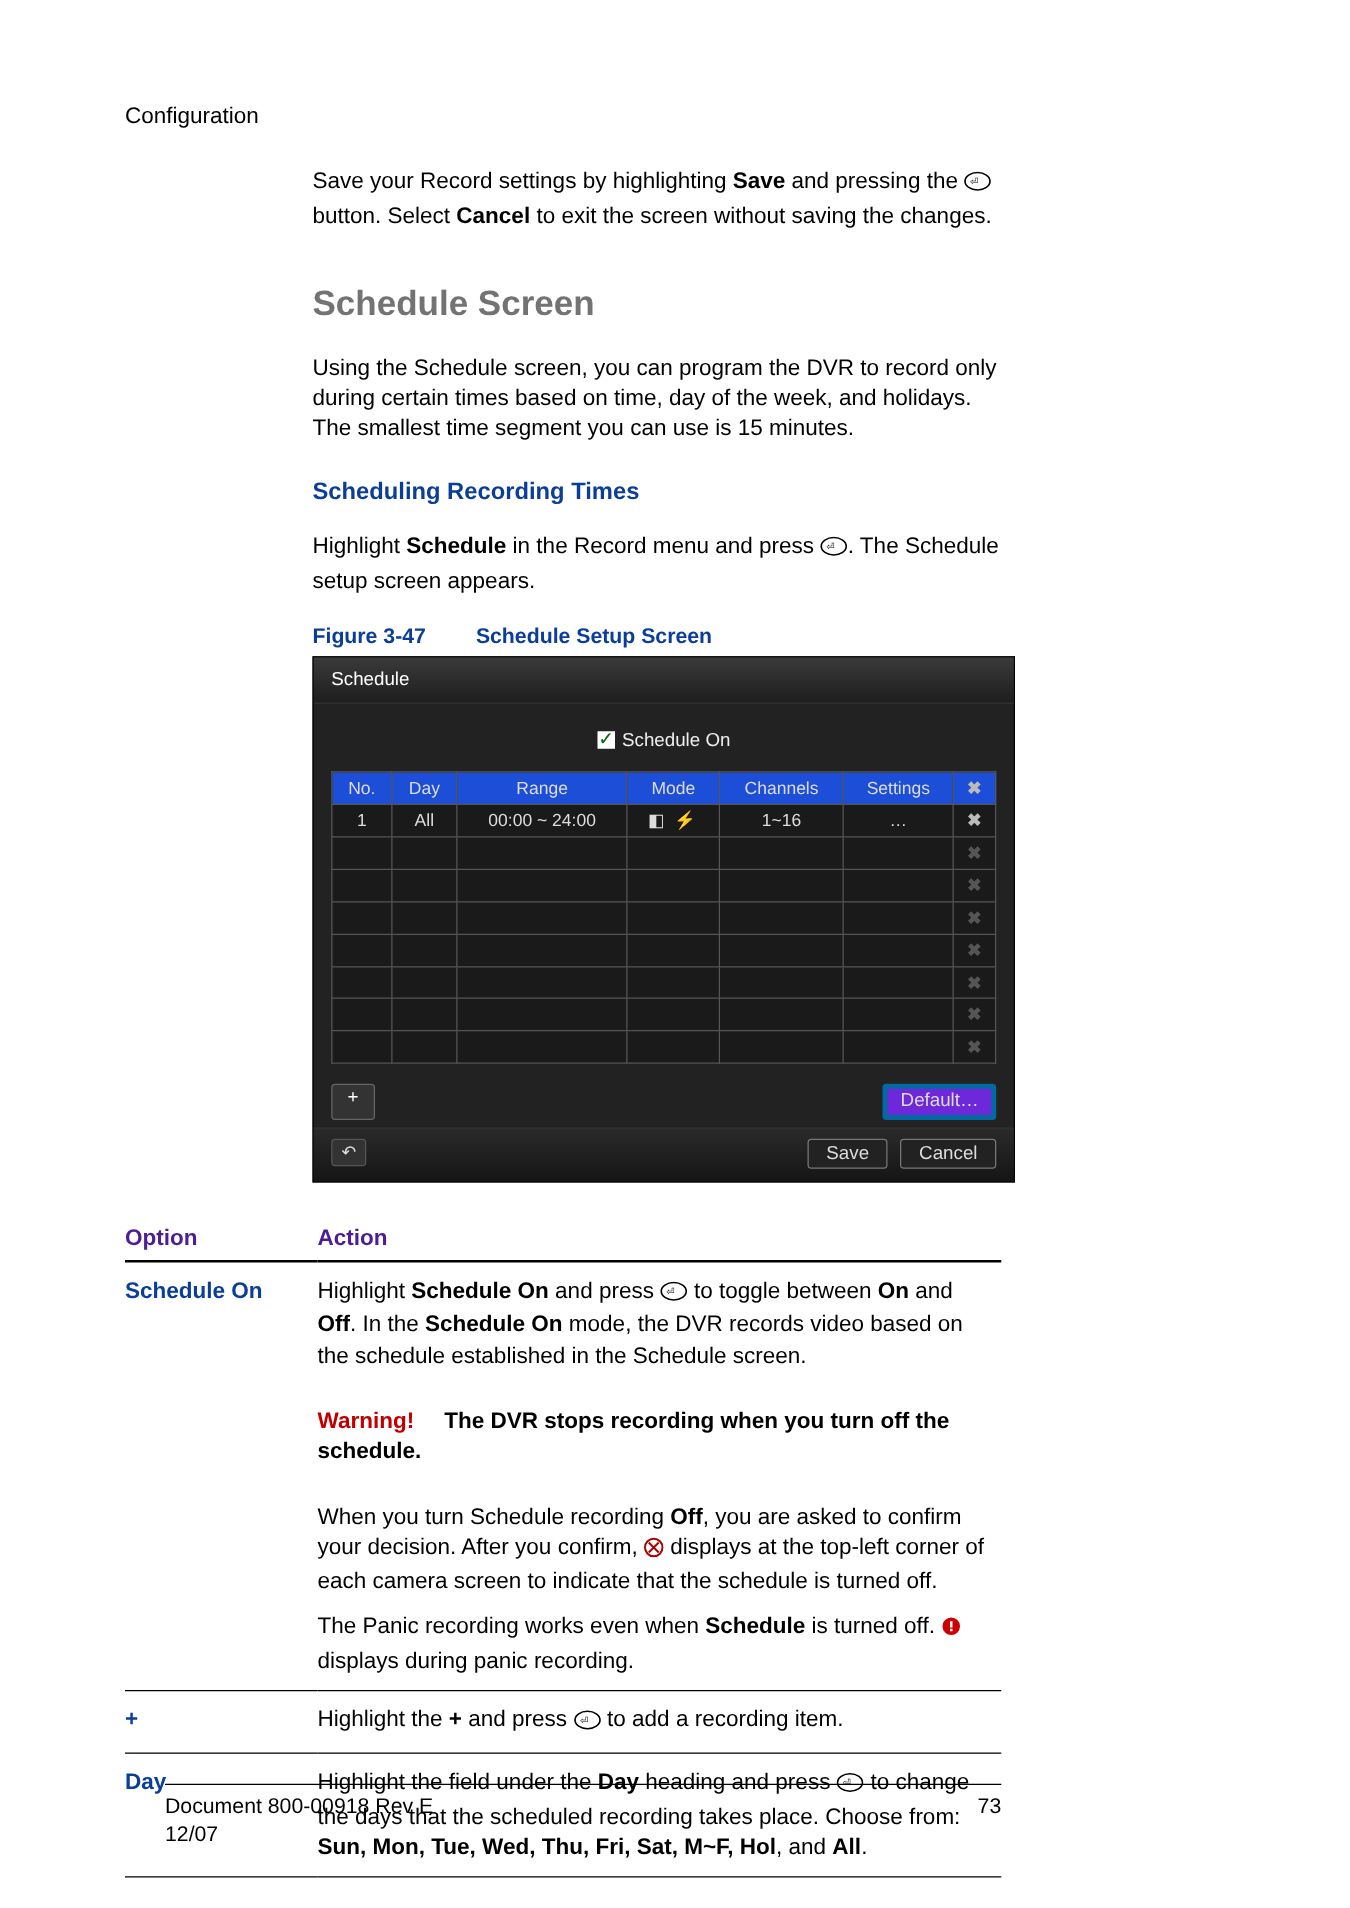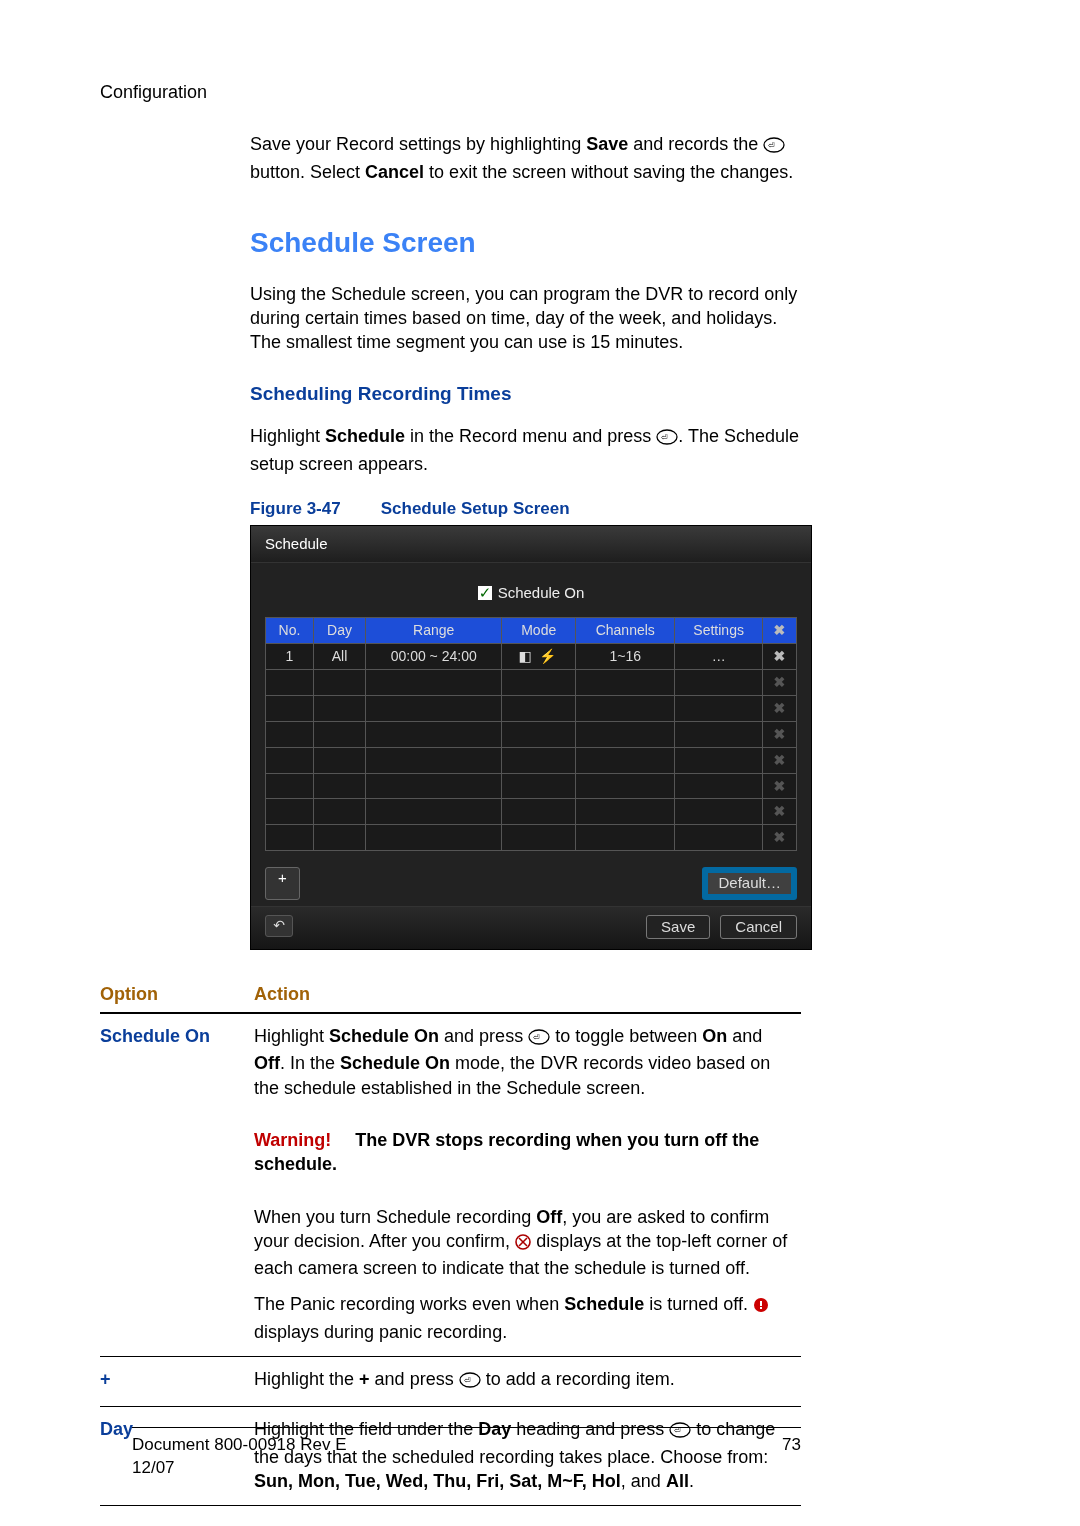--- a/index.html
+++ b/index.html
@@ -21,21 +21,21 @@
     font-size: 18px;
     margin-bottom: 28px;
   }
   .indent {
     margin-left: 150px;
   }
   .para {
     margin: 0 0 22px 0;
   }
   h2.heading {
-    color: #3b82f6;
+    color: #737373;
     font-weight: bold;
     font-size: 28px;
     margin: 40px 0 20px 0;
   }
   h3.subheading {
     color: #0a3e9a;
     font-weight: bold;
     font-size: 19px;
     margin: 26px 0 18px 0;
   }
@@ -92,21 +92,21 @@
   table.sched th { background:#1d4ed8; font-weight: normal; }
   table.sched td.empty { color:#555; }
   .xmark { color:#bbb; font-weight:bold; }
   .shot-foot1 {
     display:flex; justify-content:space-between; padding:6px 14px;
   }
   .shot-foot1 .plus {
     background:#333; border:1px solid #666; padding:0 12px; border-radius:3px;
   }
   .shot-foot1 .def {
-    background:#404040; border:6px solid #0369a1; padding:0 10px; border-radius:3px; color:#ddd;
+    background:#6d28d9; border:4px solid #0369a1; padding:0 10px; border-radius:3px; color:#ddd;
   }
   .shot-foot2 {
     display:flex; justify-content:flex-end; gap:10px; padding:8px 14px 10px 14px;
     border-top:1px solid #333;
     background:linear-gradient(#2a2a2a,#151515);
     position:relative;
   }
   .shot-foot2 .back {
     position:absolute; left:14px; top:8px; width:26px; height:20px;
     background:#333; border:1px solid #555; border-radius:3px; color:#ddd;
@@ -117,21 +117,21 @@
   }
   
   .opt-table {
     width: 100%;
     border-collapse: collapse;
     margin-top: 26px;
     font-size: 18px;
   }
   .opt-table th {
     text-align: left;
-    color: #a16207;
+    color: #4c1d95;
     font-weight: bold;
     padding: 6px 0;
     border-bottom: 2px solid #000;
   }
   .opt-table th.col1 { width: 150px; }
   .opt-table td {
     padding: 10px 4px 12px 0;
     vertical-align: top;
     border-bottom: 1px solid #000;
     line-height: 1.35;
@@ -155,21 +155,21 @@
 </style>
 </head>
 <body>
 
 <div class="page">
 
   <div class="section-label">Configuration</div>
 
   <div class="indent">
     <p class="para">
-      <span>Save your Record settings by highlighting </span><b>Save</b><span> and records the </span><span class="inline-icon"><svg width="22" height="16" viewBox="0 0 22 16">
+      <span>Save your Record settings by highlighting </span><b>Save</b><span> and pressing the </span><span class="inline-icon"><svg width="22" height="16" viewBox="0 0 22 16">
             <ellipse cx="11" cy="8" rx="10" ry="7" fill="none" stroke="#000" stroke-width="1.3"></ellipse>
             <text x="5" y="11" font-size="8" font-family="Arial">⏎</text>
           </svg></span><span> button. Select </span><b>Cancel</b><span> to exit the screen without saving the changes.</span>
     </p>
 
     <h2 class="heading">Schedule Screen</h2>
 
     <p class="para">Using the Schedule screen, you can program the DVR to record only during certain times based on time, day of the week, and holidays. The smallest time segment you can use is 15 minutes.</p>
 
     <h3 class="subheading">Scheduling Recording Times</h3>

